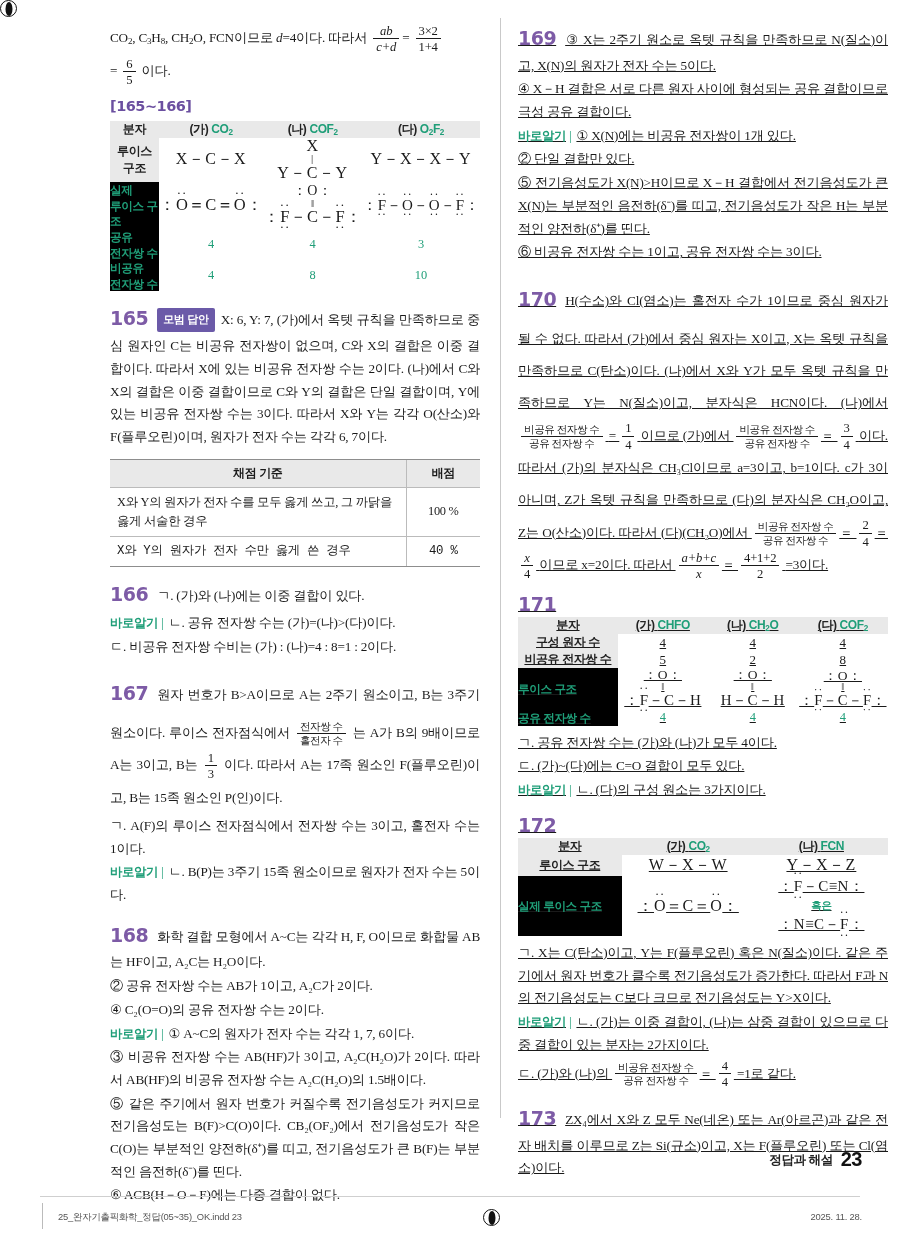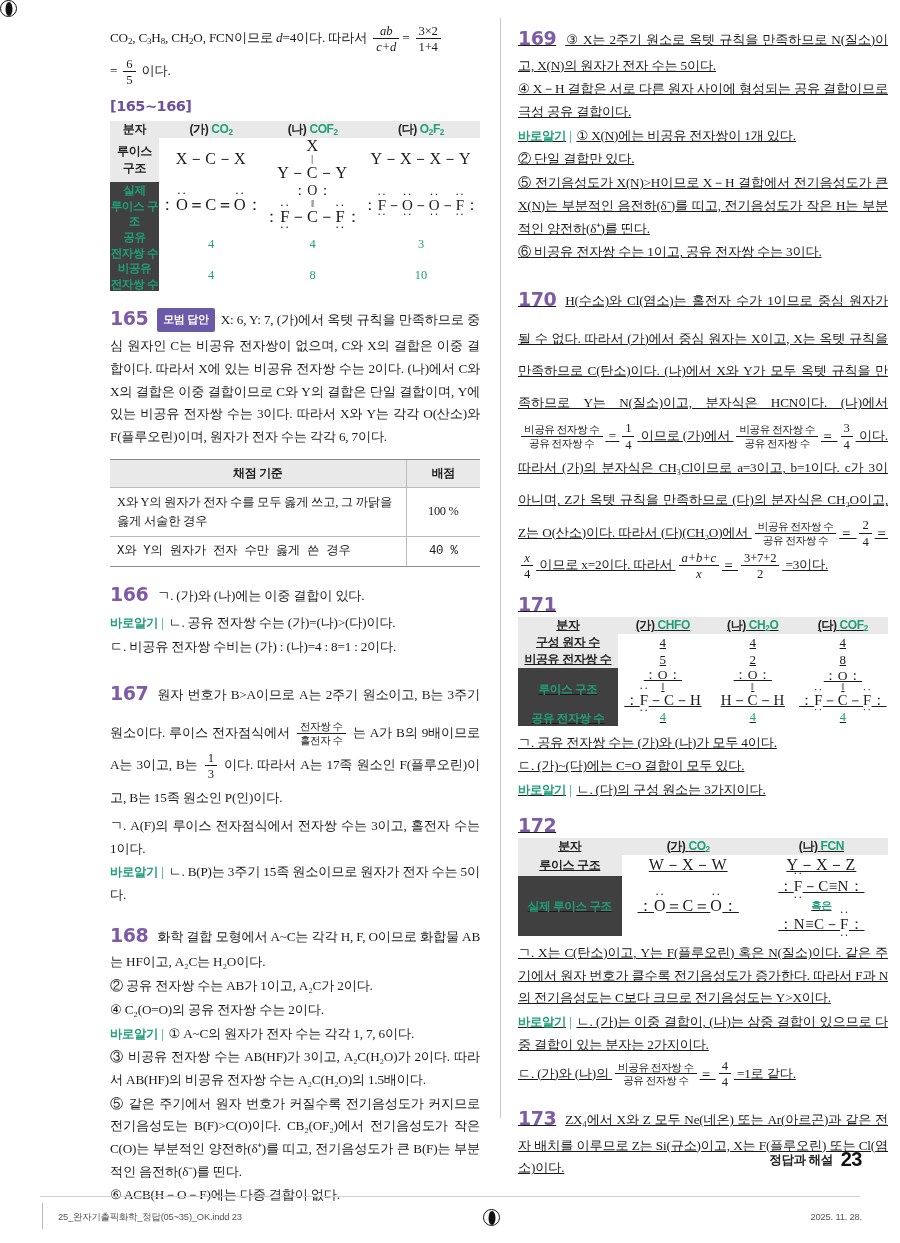--- a/index.html
+++ b/index.html
@@ -72,22 +72,22 @@
   
   table.molT { width:100%; border-collapse:collapse; font-size:11.6px; }
   table.molT td, table.molT th { border:none; padding:0; }
   .tline { border-bottom:1px solid #cfd8d6; }
   .ttop  { border-top:1.3px solid #9aa8a5; }
   .tbot  { border-bottom:1.3px solid #9aa8a5; }
   .vline { border-left:1px solid #cfd8d6; }
 
   .hdr-grey { background:#e9e9e9; font-family:"Liberation Sans", sans-serif; font-weight:bold;
               font-size:12px; text-align:center; padding:5px 2px; letter-spacing:-0.4px; color:#222; }
-  .hdr-mint { background:#404040; font-family:"Liberation Sans", sans-serif; font-weight:bold;
-              font-size:11.6px; text-align:center; padding:5px 2px; letter-spacing:-0.4px; color:#1f9e78; line-height:1.35; }
+  .hdr-mint { background:#000000; font-family:"Liberation Sans", sans-serif; font-weight:bold;
+              font-size:11.6px; padding:5px 2px; letter-spacing:-0.4px; color:#1f9e78; line-height:1.35; }
   .cellc { text-align:center; padding:5px 3px; font-size:13px; }
   .teal { color:#1f9e78; }
   .num-teal { color:#1f9e78; font-size:12.4px; }
   .lewis { text-align:center; padding:7px 3px; font-size:16.5px; letter-spacing:0.5px; line-height:1.25; white-space:nowrap; }
   .struct { text-align:center; padding:6px 3px; font-size:16px; letter-spacing:1px; line-height:1.3; }
 
   
   .dotsAbove { position:relative; display:inline-block; }
   .dotsAbove::before {
     content:"··"; position:absolute; left:50%; transform:translateX(-50%);
@@ -352,21 +352,21 @@
         <span class="frac">
           <span class="num it">x</span>
           <span class="den">4</span>
         </span>
         <span>이므로 x=2이다. 따라서 </span>
         <span class="frac">
           <span class="num it">a+b+c</span>
           <span class="den it">x</span>
         </span>＝
         <span class="frac">
-          <span class="num">3+7+2</span>
+          <span class="num">4+1+2</span>
           <span class="den">2</span>
         </span>
         <span>=3이다.</span>
       </div>
 
       <div class="gap"></div>
 
       <div class="sec-head">
         <span class="qnum">171</span>
       </div>

